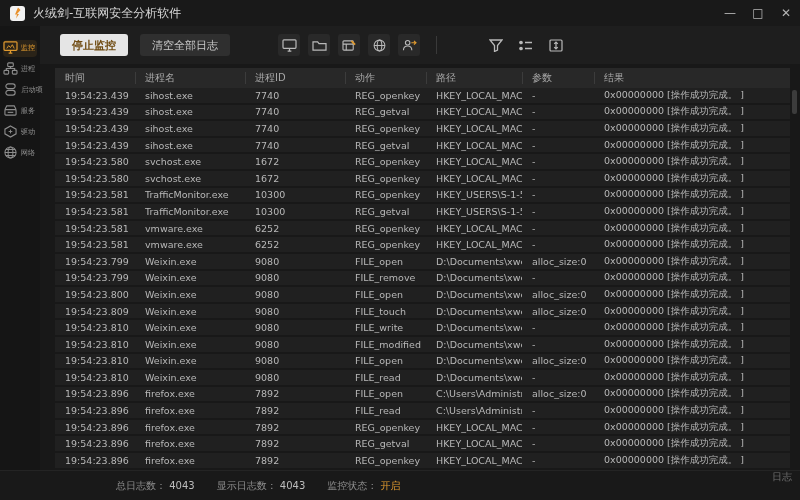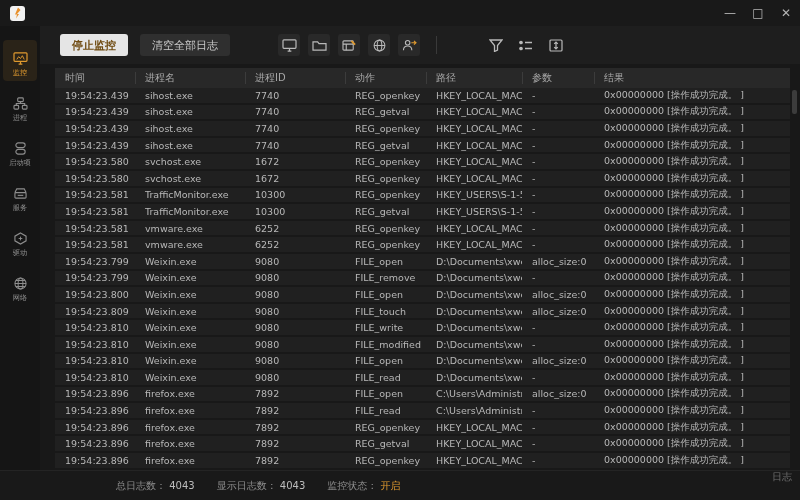--- a/index.html
+++ b/index.html
@@ -11,21 +11,21 @@
   }
   
   .titlebar { position:absolute; left:0; top:0; width:800px; height:26px; background:#191919; display:flex; align-items:center; }
   .app-icon { width:15px; height:15px; margin-left:10px; border-radius:3px; background:#f2f2f2; position:relative; }
   .app-icon svg { position:absolute; left:1.5px; top:1.5px; }
   .title-text { margin-left:8px; font-size:12px; color:#d6d6d6; }
   .win-controls { margin-left:auto; display:flex; align-items:center; height:100%; }
   .win-btn { width:28px; height:26px; display:flex; align-items:center; justify-content:center; font-size:12px; color:#b5b5b5; }
   
   .sidebar { position:absolute; left:0; top:26px; width:40px; height:474px; background:#151515; }
-  .side-item { width:34px; margin:0 auto 4px auto; padding:12px 0 3px 0; display:flex; flex-direction:column; align-items:center; gap:2px; border-radius:4px; color:#8d8d8d; }
+  .side-item { width:34px; margin:0 auto 4px auto; padding:1px 0 3px 0; display:flex; flex-direction:row; align-items:center; gap:2px; border-radius:4px; color:#8d8d8d; }
   .side-item:first-child { margin-top:14px; }
   .side-item .lbl { font-size:8px; letter-spacing:0; white-space:nowrap; transform:scale(0.9); }
   .side-item.active { background:#2a2318; color:#e09a2f; }
   
   .toolbar { position:absolute; left:40px; top:26px; width:760px; height:38px; background:#1e1e1e; display:flex; align-items:center; }
   .btn { height:22px; border-radius:3px; font-size:11px; display:flex; align-items:center; justify-content:center; padding:0 12px; white-space:nowrap; }
   .btn-stop { margin-left:20px; background:#e5e5e5; color:#6e4a10; font-weight:bold; }
   .btn-clear { margin-left:12px; background:#2f2f2f; color:#c9c9c9; }
   .tool-ico { width:22px; height:22px; margin-left:8px; border-radius:3px; background:#292929; display:flex; align-items:center; justify-content:center; position:relative; }
   .tool-ico.flat { background:transparent; }
@@ -60,20 +60,21 @@
 <body>
 
 <div class="screen">
 
   <div class="titlebar">
     <div class="app-icon">
       <svg width="12" height="12" viewBox="0 0 12 12">
           <path d="M6 0.5 L8.5 3 L5 7 L7 7 L4 11.5 L5 7.5 L3 7.5 Z" fill="#e8912d"></path>
         </svg>
     </div>
+    <span class="title-text">火绒剑-互联网安全分析软件</span>
     <div class="win-controls">
       <div class="win-btn">—</div>
       <div class="win-btn">□</div>
       <div class="win-btn">✕</div>
     </div>
   </div>
 
   <div class="sidebar">
     <div class="side-item active">
       <span>

